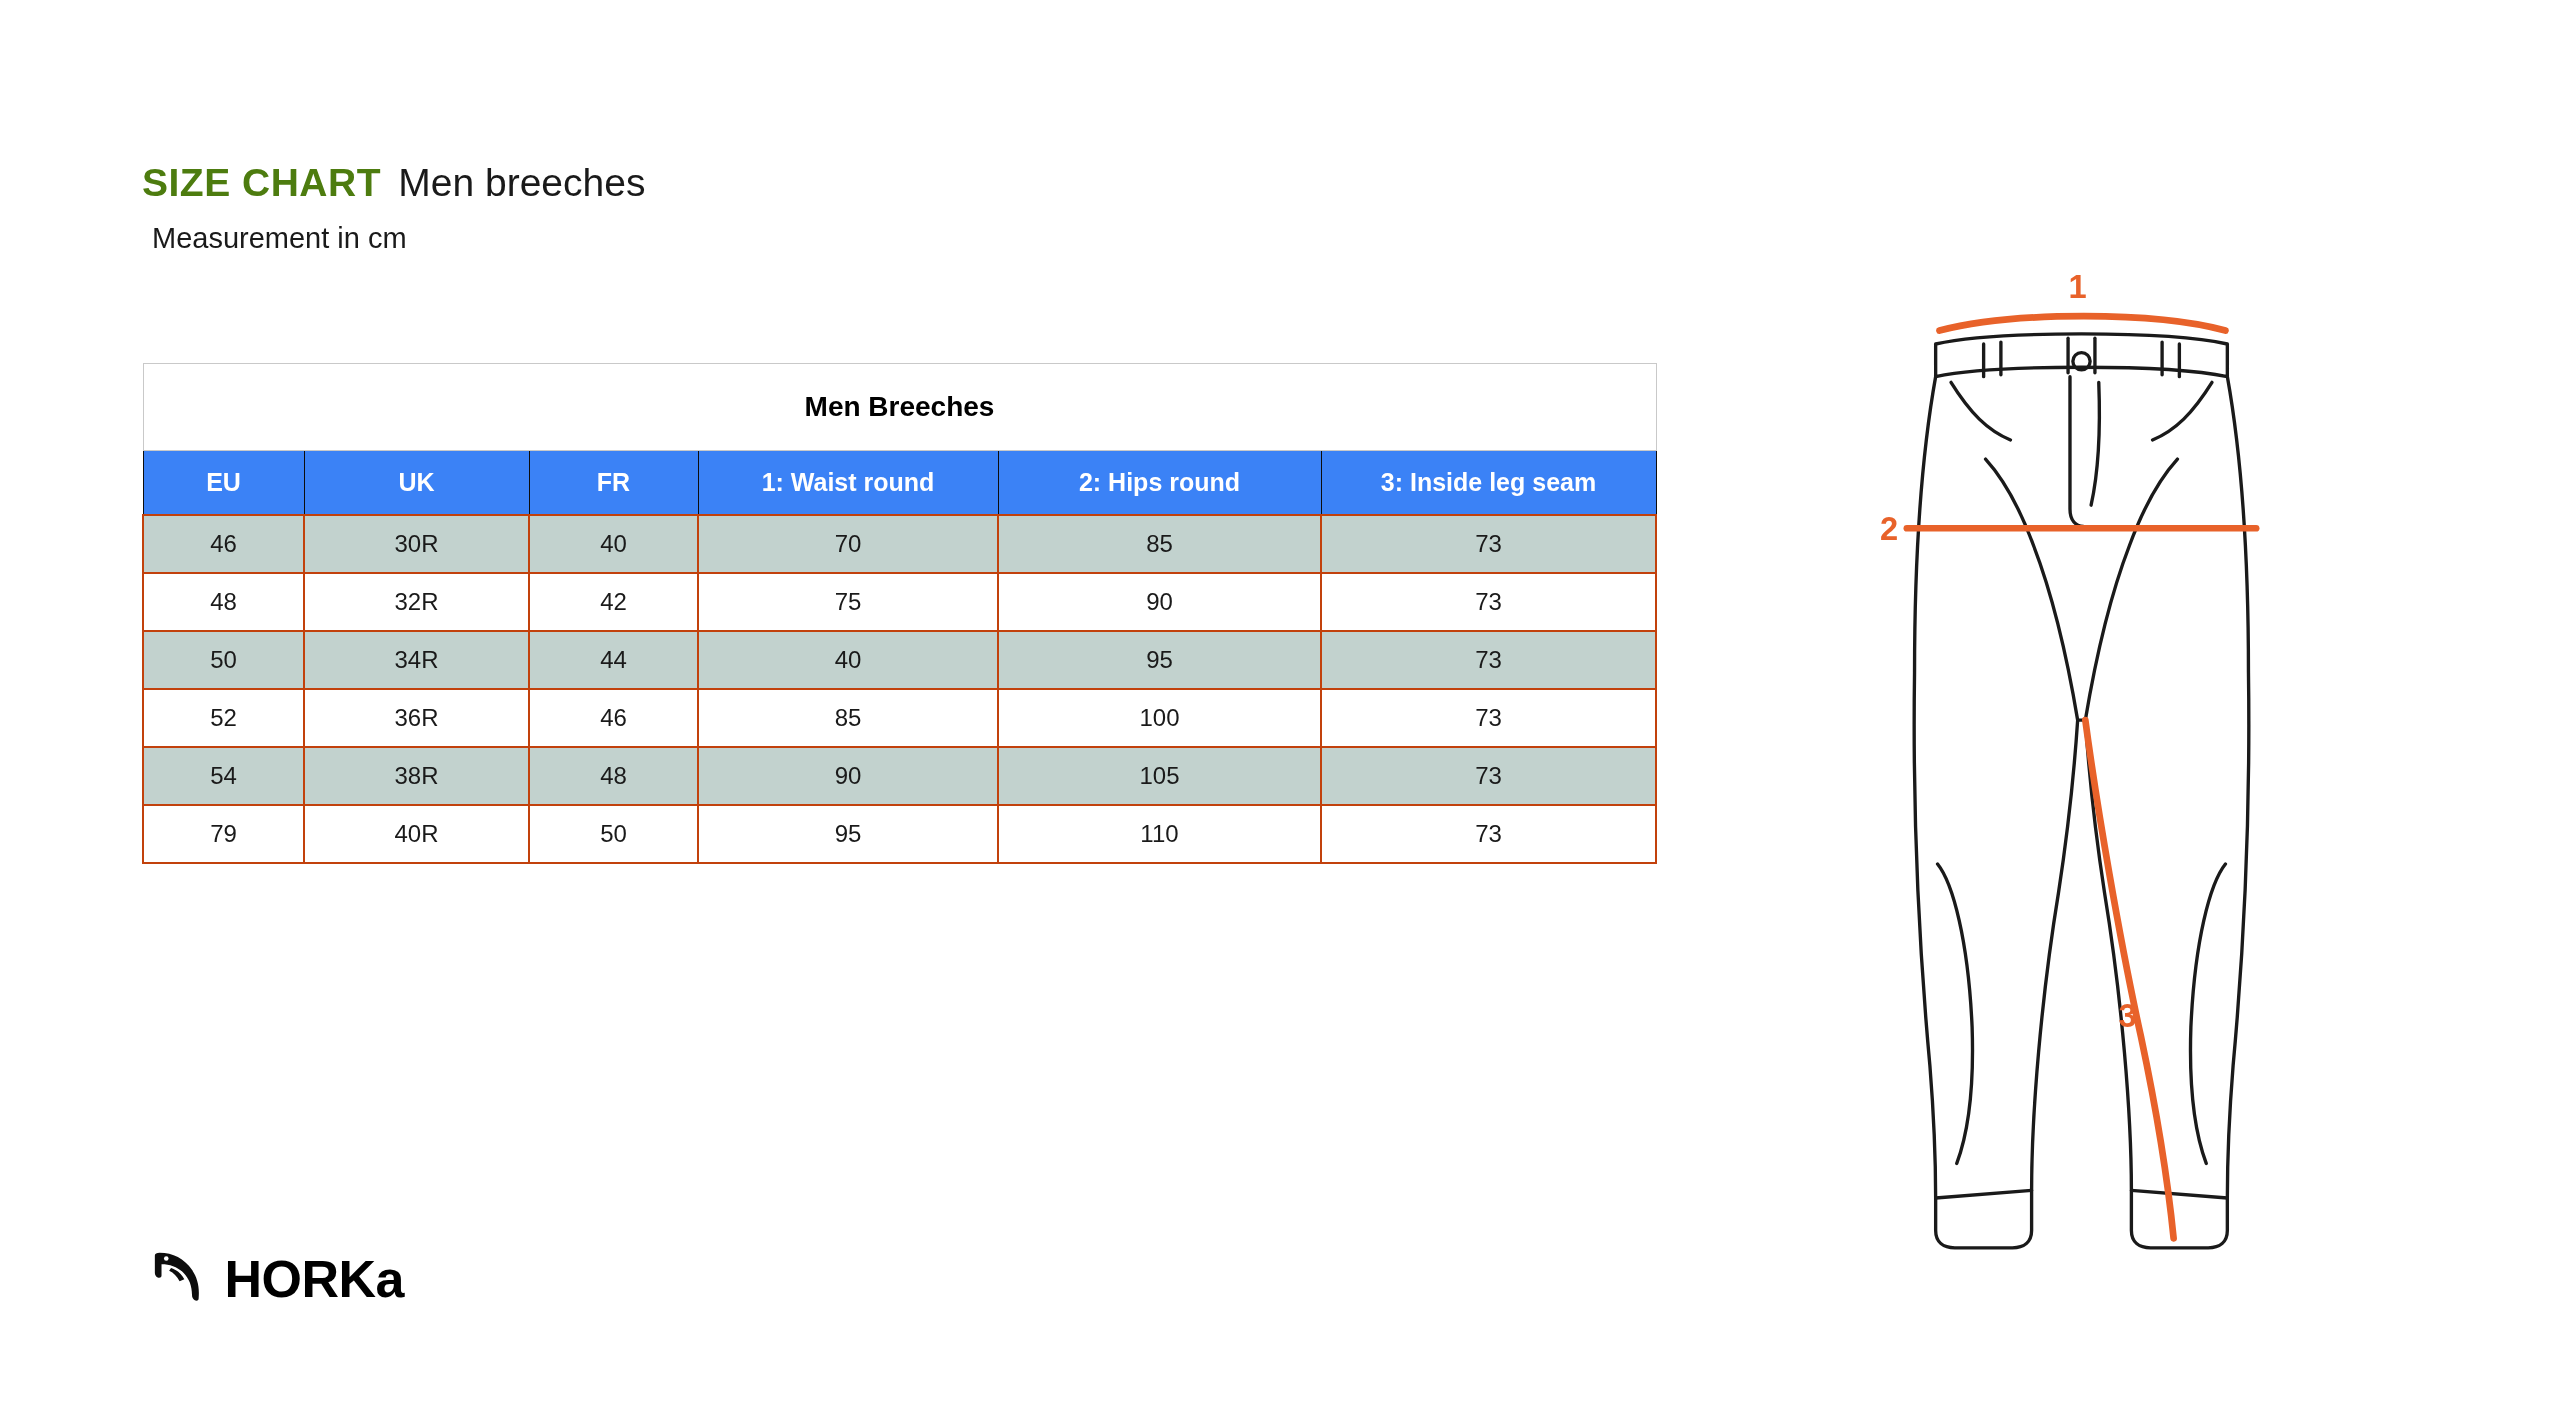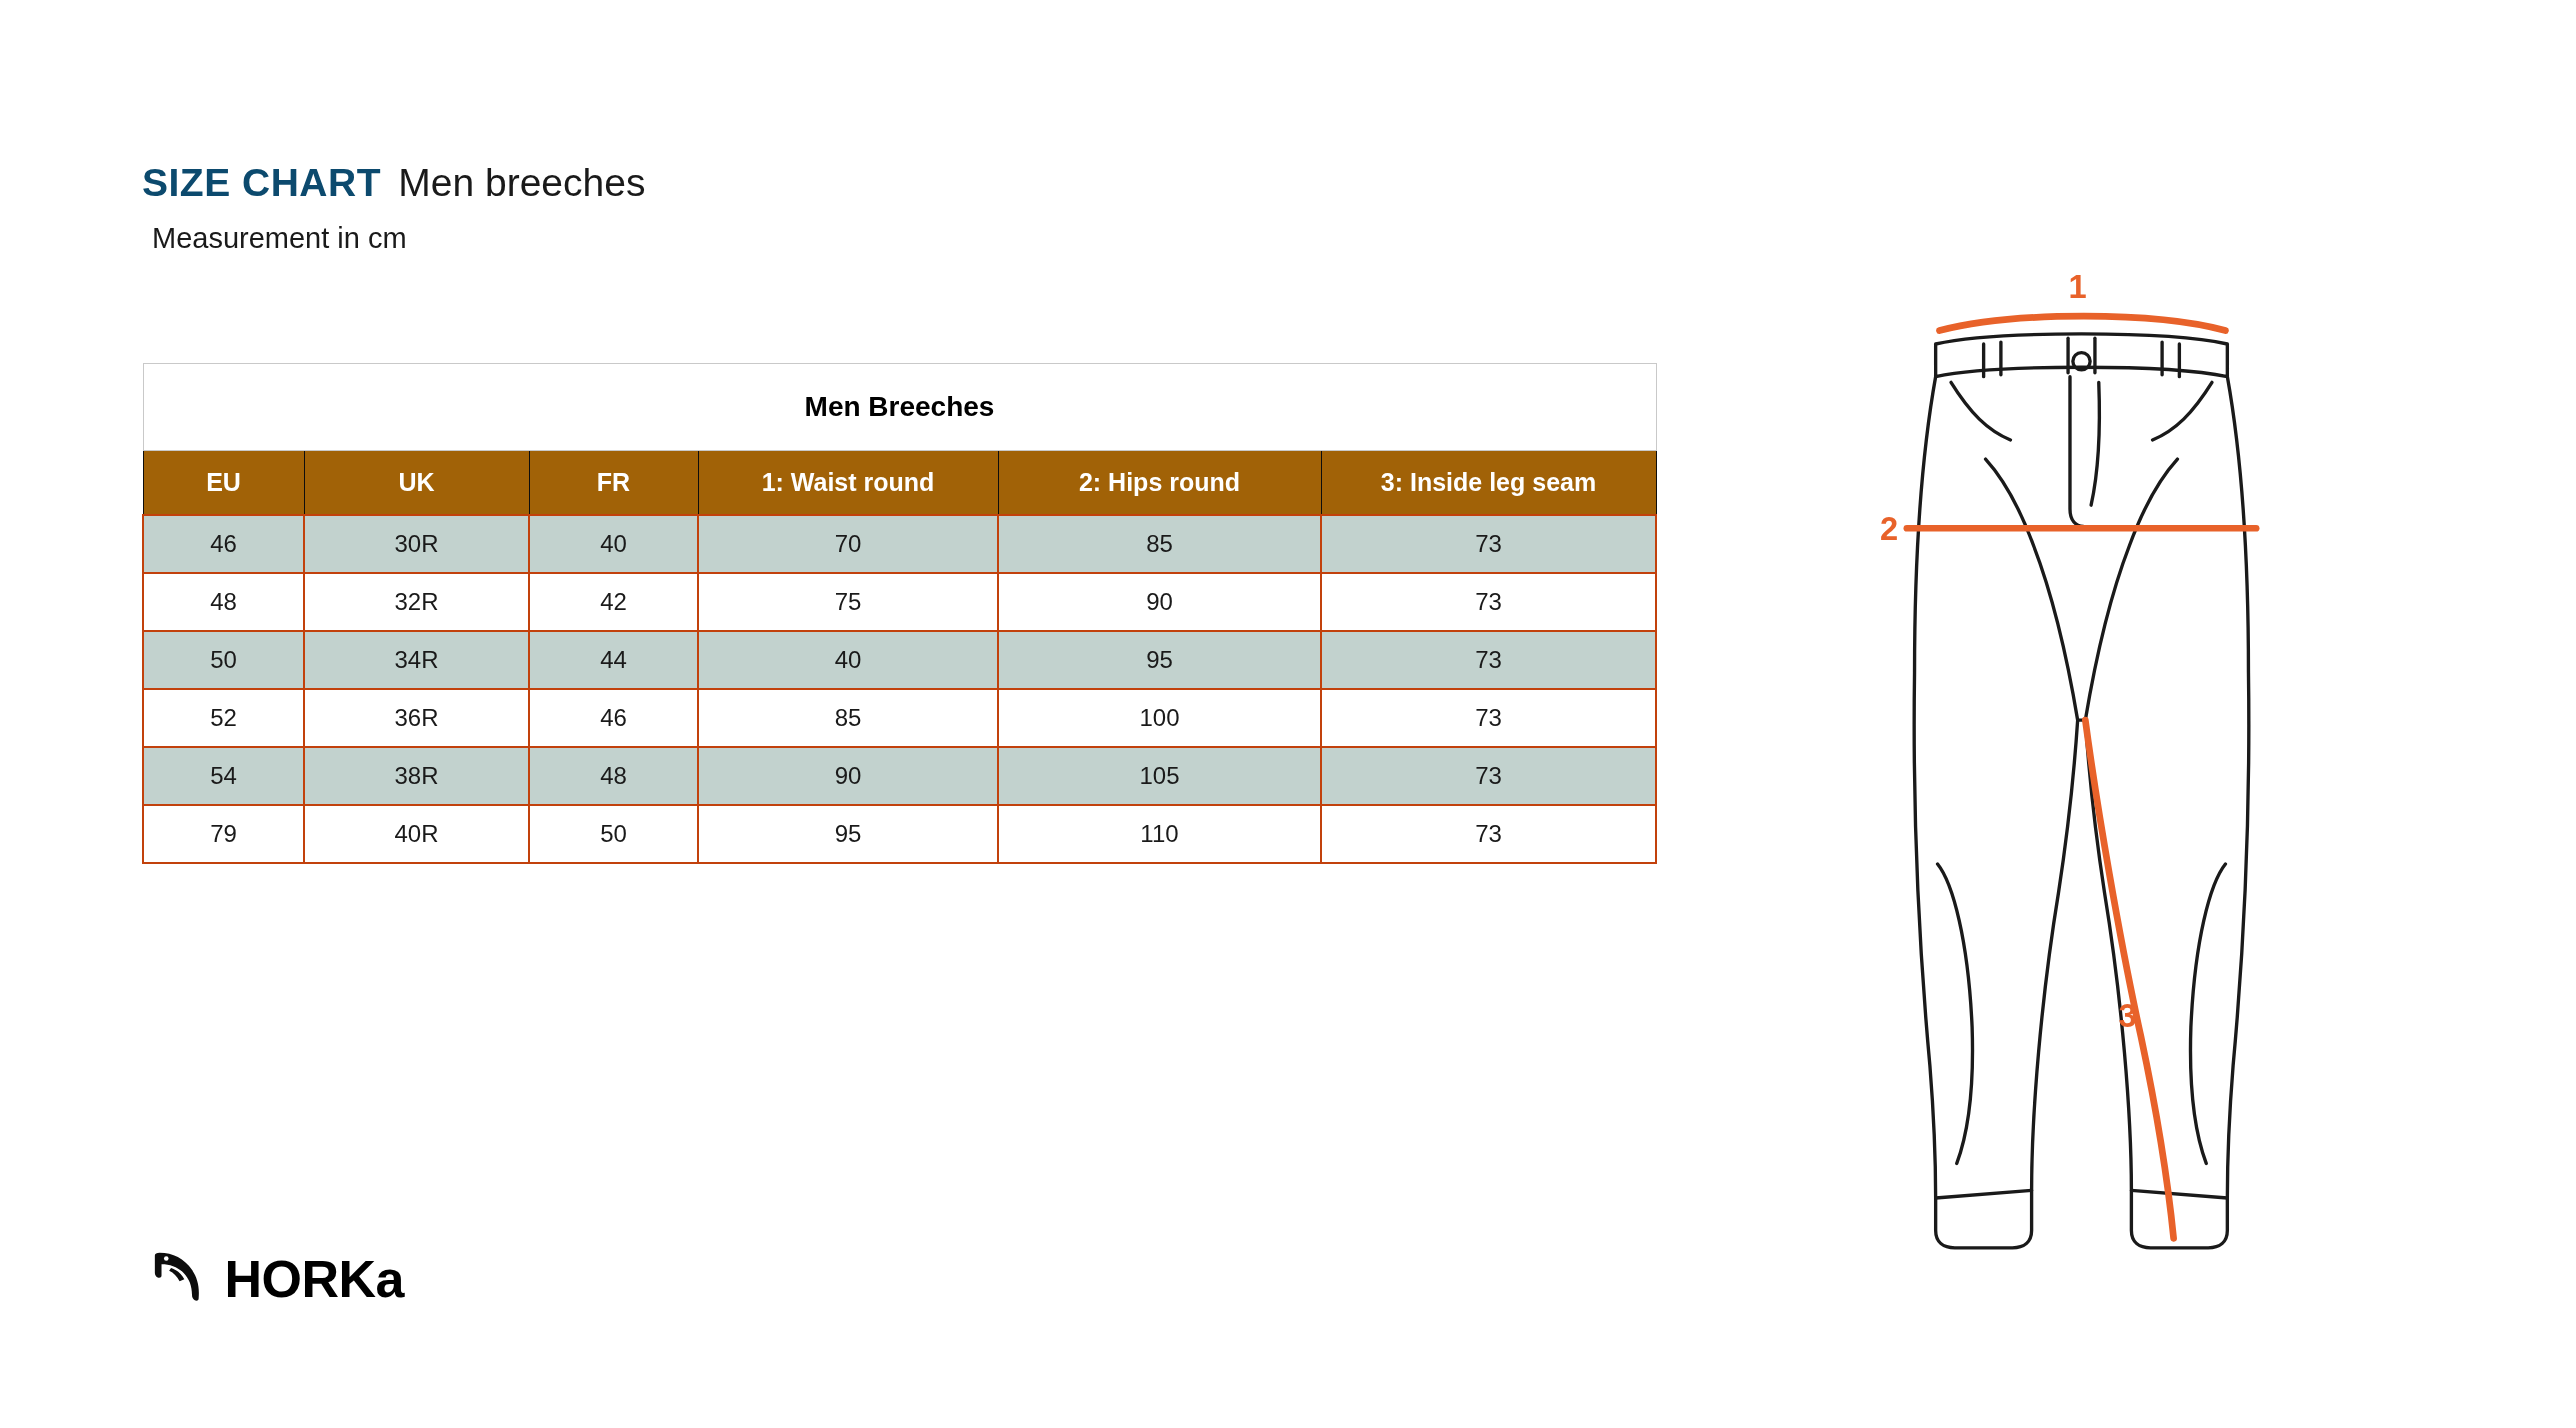--- a/index.html
+++ b/index.html
@@ -31,21 +31,21 @@
   .title-row {
     display: flex;
     align-items: baseline;
     gap: 17.3px;
     white-space: nowrap;
   }
   .title-strong {
     font-size: 39px;
     font-weight: bold;
     letter-spacing: 0.5px;
-    color: #0c4a6e;
+    color: #4d7c0f;
   }
   .title-light {
     font-size: 39px;
     font-weight: normal;
     color: #1a1a1a;
   }
   .subtitle {
     margin-top: 17.3px;
     font-size: 29px;
     font-weight: normal;
@@ -77,21 +77,21 @@
   }
   tr.caption-row td {
     background: #ffffff;
     font-size: 28px;
     font-weight: bold;
     height: 86px;
     border: 1px solid #c9c9c9;
     color: #000000;
   }
   tr.head-row th {
-    background: #a16207;
+    background: #3b82f6;
     color: #ffffff;
     font-weight: bold;
     font-size: 25px;
     height: 63px;
     border: 1px solid #0d0d0d;
   }
   tr.shaded td {
     background: #c2d2ce;
   }
   tr.plain td {

